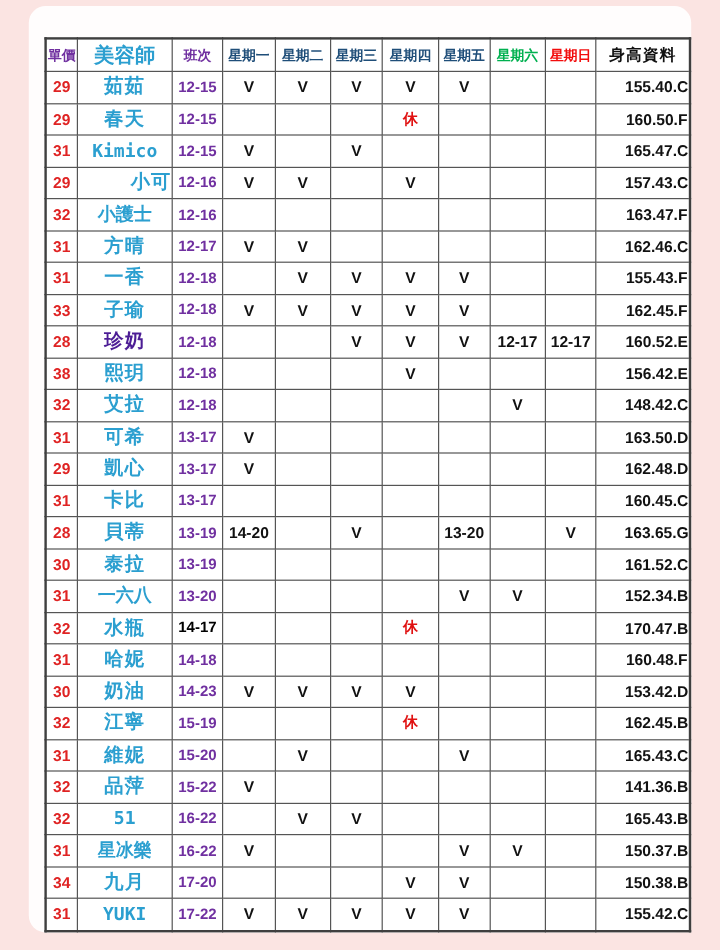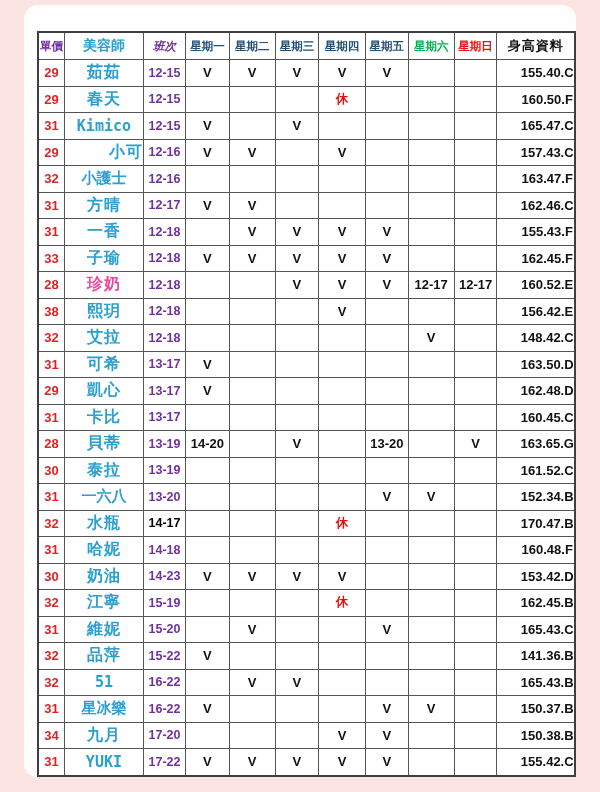--- a/index.html
+++ b/index.html
@@ -25,21 +25,21 @@
     text-align:center; vertical-align:middle;
     overflow:hidden; white-space:nowrap;
     font-weight:bold;
   }
   tr.hdr1 th { height:26px; }
   tr.hdr2 th { height:26px; }
   th.datelabel { font-size:16px; letter-spacing:6px; }
   th.date  { font-size:15px; color:#1a1a1a; }
   th.wd    { font-size:11.5px; }
   th.price-h { font-size:11.5px; }
-  th.staff-h { font-size:14px; }
+  th.staff-h { font-size:17px; }
   th.shift-h { font-size:11.5px; }
   th.info-h  { font-size:13px; color:#111111; letter-spacing:1px; }
   td.price { font-size:13px; }
   td.name  { font-size:16px; font-weight:600; letter-spacing:1px; }
   td.name.latin { font-family:"DejaVu Sans Mono","Liberation Mono",monospace; font-size:15px; font-weight:bold; letter-spacing:0; }
   td.name.wide { letter-spacing:0; font-size:15px; }
   td.shift { font-size:12.5px; }
   td.day   { font-size:13px; color:#111111; }
   td.day.rest { font-size:12.5px; }
   td.info  { font-size:13px; color:#111111;padding-left:23px; }
@@ -59,21 +59,21 @@
       <col style="width:50px">
         <col style="width:45px">
         <col style="width:49px">
       <col style="width:45px">
         <col style="width:71px">
     </colgroup>
     <thead>
       <tr class="hdr2">
         <th class="price-h" style="color: rgb(112, 48, 160);">單價</th>
         <th class="staff-h" style="color: rgb(43, 159, 208);">美容師</th>
-        <th class="shift-h" style="color: rgb(112, 48, 160); font-style: italic;">班次</th>
+        <th class="shift-h" style="color: rgb(112, 48, 160);">班次</th>
         <th class="wd" style="color: rgb(31, 78, 121);">星期一</th>
         <th class="wd" style="color: rgb(31, 78, 121);">星期二</th>
         <th class="wd" style="color: rgb(31, 78, 121);">星期三</th>
         <th class="wd" style="color: rgb(31, 78, 121);">星期四</th>
         <th class="wd" style="color: rgb(31, 78, 121);">星期五</th>
         <th class="wd" style="color: rgb(0, 176, 80);">星期六</th>
         <th class="wd" style="color: rgb(242, 13, 13);">星期日</th>
         <th class="info-h">身高資料</th>
       </tr>
     </thead>
@@ -177,21 +177,21 @@
           <td class="day">V</td>
           <td class="day">V</td>
           <td class="day">V</td>
           <td class="day">V</td>
           <td class="day"></td>
           <td class="day"></td>
           <td class="info">162.45.F</td>
         </tr>
         <tr>
           <td class="price" style="color: rgb(223, 35, 35);">28</td>
-          <td class="name" style="color: #ec4899;">珍奶</td>
+          <td class="name" style="color: #4c1d95;">珍奶</td>
           <td class="shift" style="color: rgb(112, 48, 160);">12-18</td>
           <td class="day"></td>
           <td class="day"></td>
           <td class="day">V</td>
           <td class="day">V</td>
           <td class="day">V</td>
           <td class="day">12-17</td>
           <td class="day">12-17</td>
           <td class="info">160.52.E</td>
         </tr>

